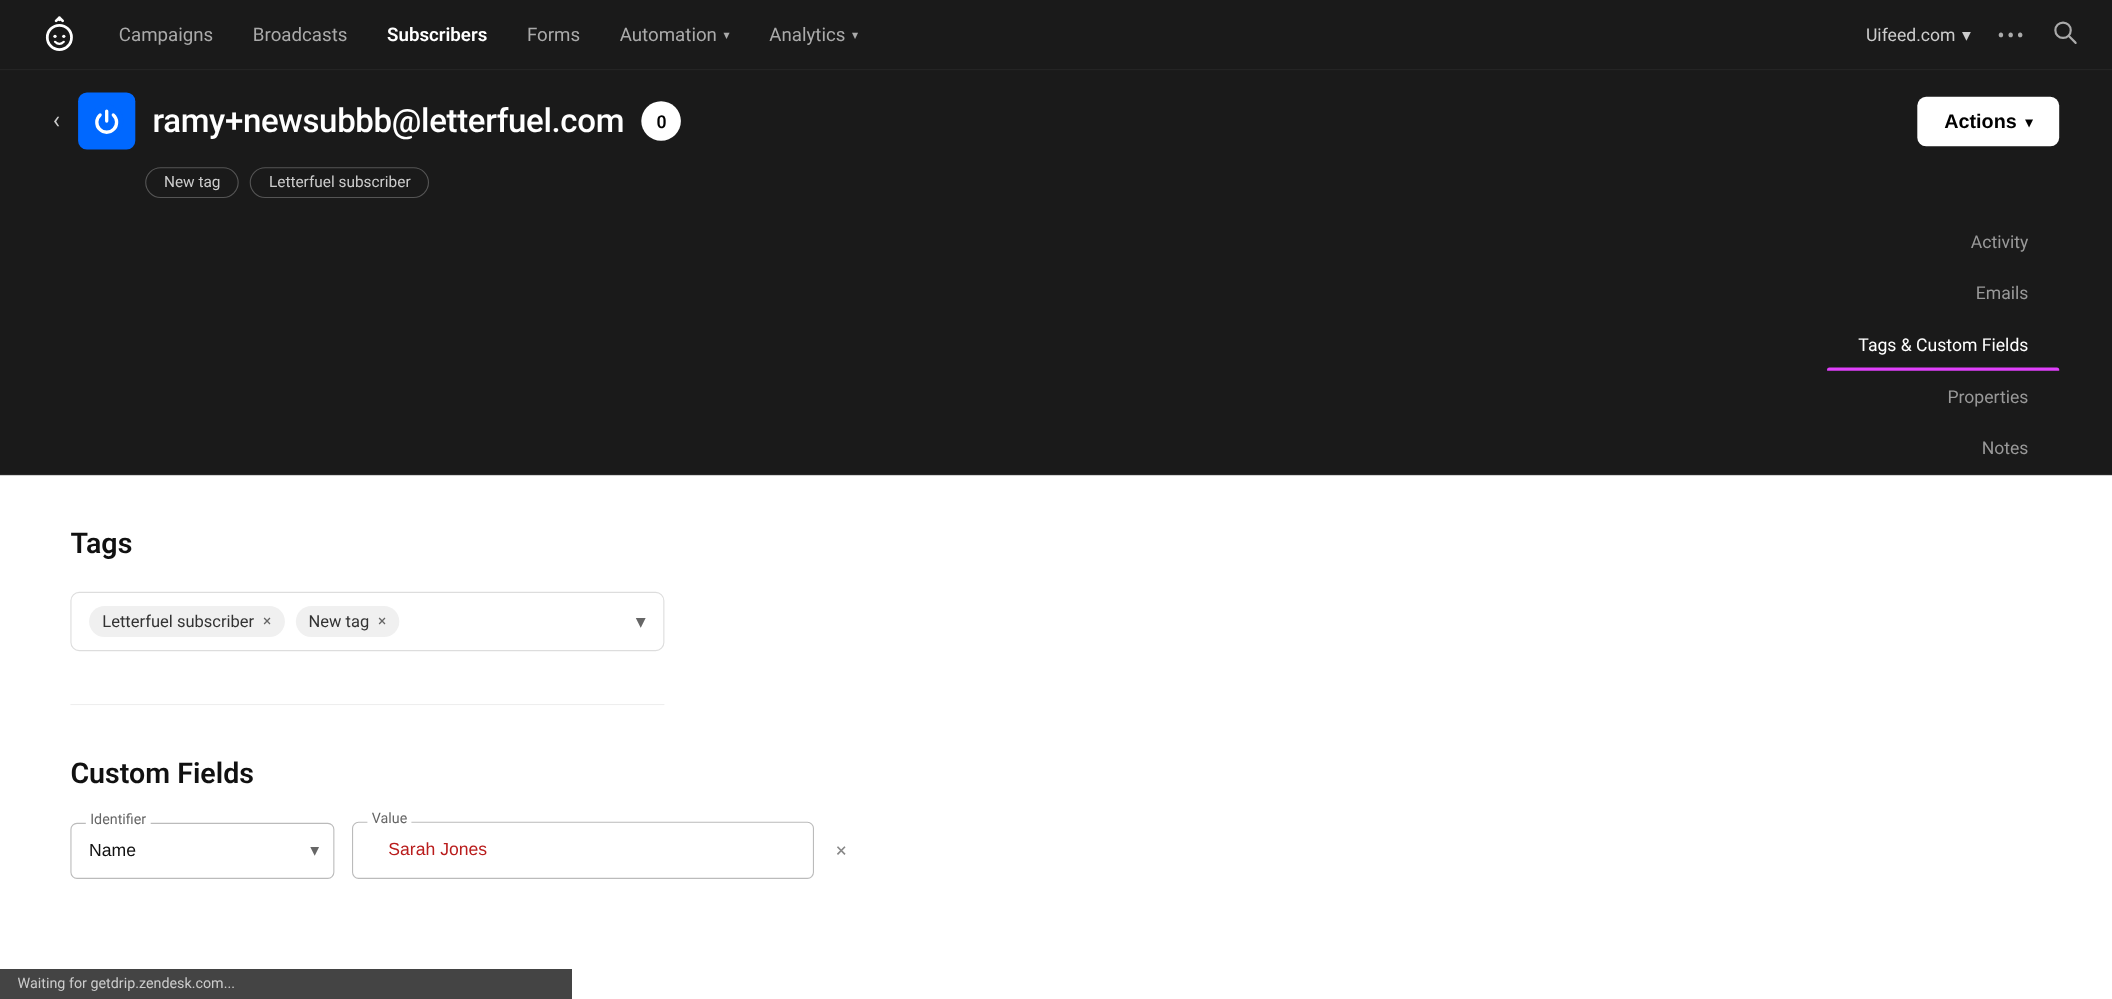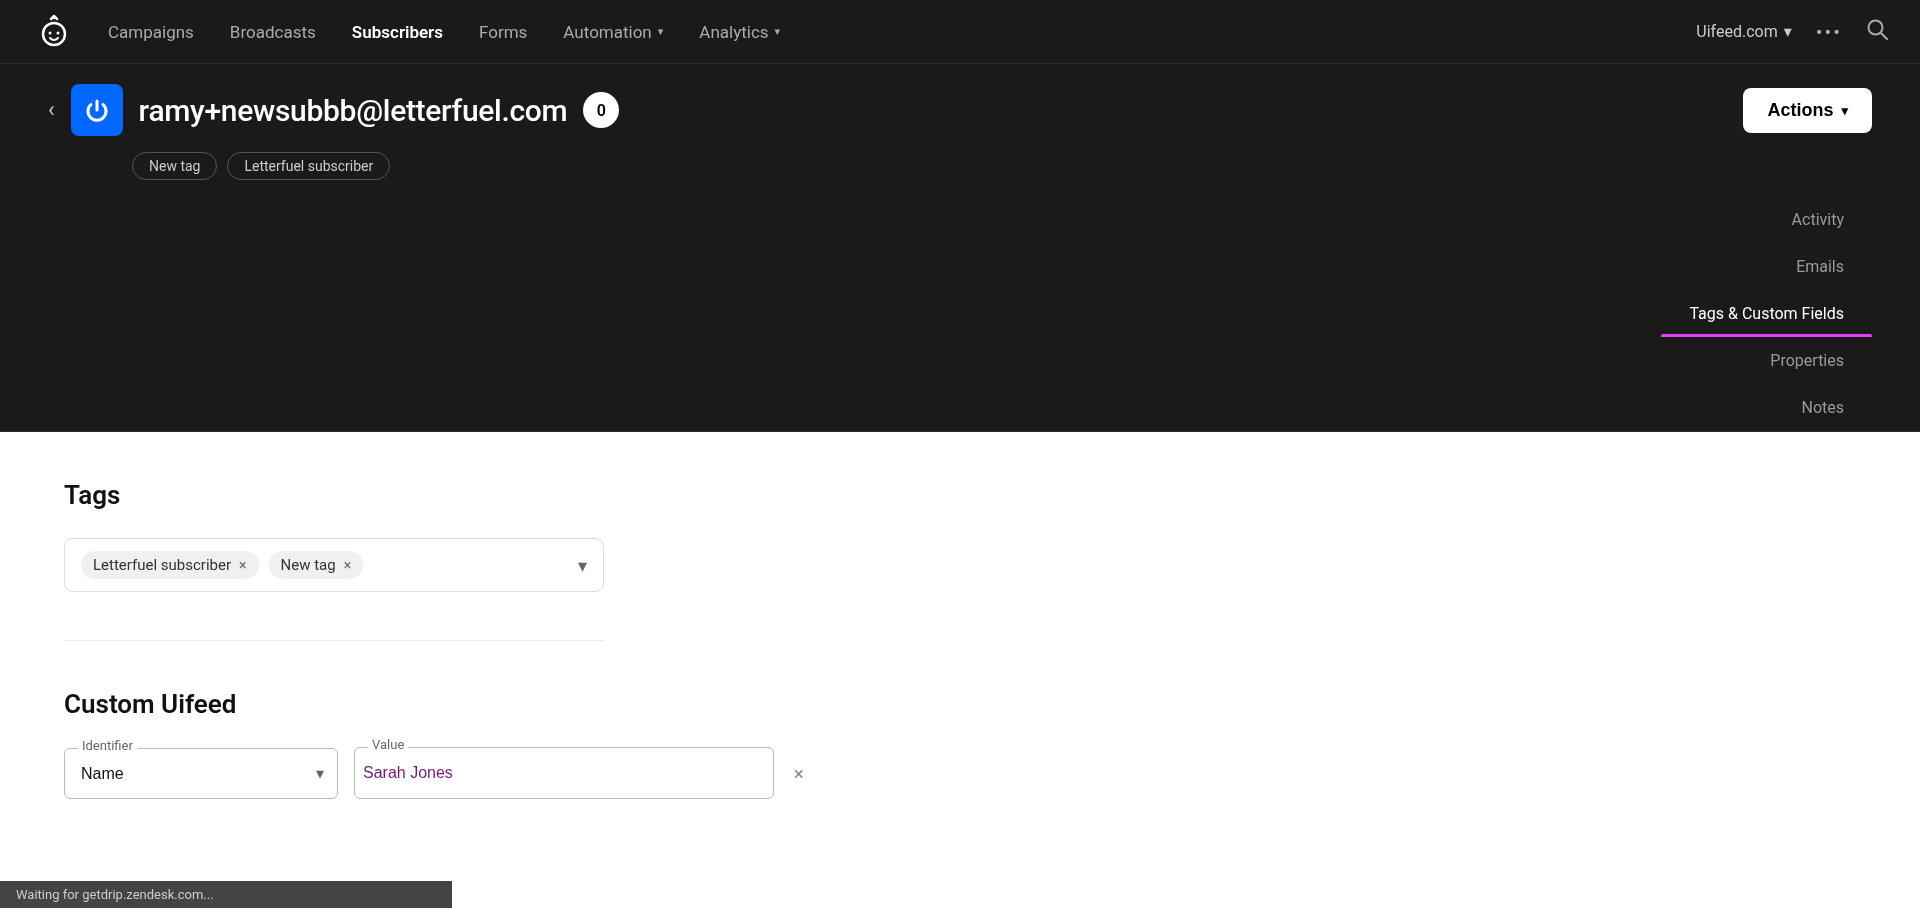--- a/index.html
+++ b/index.html
@@ -279,21 +279,21 @@
       font-size: 13px;
       color: #666;
       position: absolute;
       top: -10px;
       left: 14px;
       background: #fff;
       padding: 0 4px;
     }
     .field-identifier {
       position: relative;
-      width: 274px;
+      width: 240px;
     }
     .field-identifier select {
       width: 100%;
       border: 1px solid #bbb;
       border-radius: 6px;
       padding: 16px 40px 16px 16px;
       font-size: 16px;
       color: #111;
       background: #fff;
       appearance: none;
@@ -310,43 +310,43 @@
       font-size: 16px;
     }
     .field-value {
       position: relative;
       width: 420px;
     }
     .field-value input {
       width: 100%;
       border: 1px solid #bbb;
       border-radius: 6px;
-      padding: 16px 8px;
-      font-size: 16px;
-      color: #701a75;
+      padding: 16px 32px;
+      font-size: 16px;
+      color: #b91c1c;
       background: #fff;
       outline: none;
     }
     .field-remove {
       color: #888;
       font-size: 18px;
       cursor: pointer;
       padding: 4px;
     }
 
     
     .status-bar {
       position: fixed;
       bottom: 0;
       left: 0;
       background: #444;
       color: #ccc;
       font-size: 13px;
       padding: 6px 16px;
-      width: 452px;
+      width: 520px;
     }
   </style>
 </head>
 <body>
 
 <nav class="top-nav">
   <div class="logo">
     <svg viewBox="0 0 44 44" fill="none" xmlns="http://www.w3.org/2000/svg">
       <circle cx="22" cy="22" r="22" fill="transparent"></circle>
       <g transform="translate(8,6)">
@@ -438,21 +438,21 @@
           <span class="remove-x">×</span>
         </div>
       </div>
       <span class="dropdown-chevron">▾</span>
     </div>
   </div>
 
   <hr class="section-divider">
 
   <div class="custom-fields-section">
-    <h2 class="section-title">Custom Uifeed</h2>
+    <h2 class="section-title">Custom Fields</h2>
 
     <div class="field-row">
       <div class="field-identifier">
         <span class="field-label">Identifier</span>
         <select>
           <option>Name</option>
           <option>Email</option>
           <option>City</option>
         </select>
         <span class="select-arrow">▾</span>

